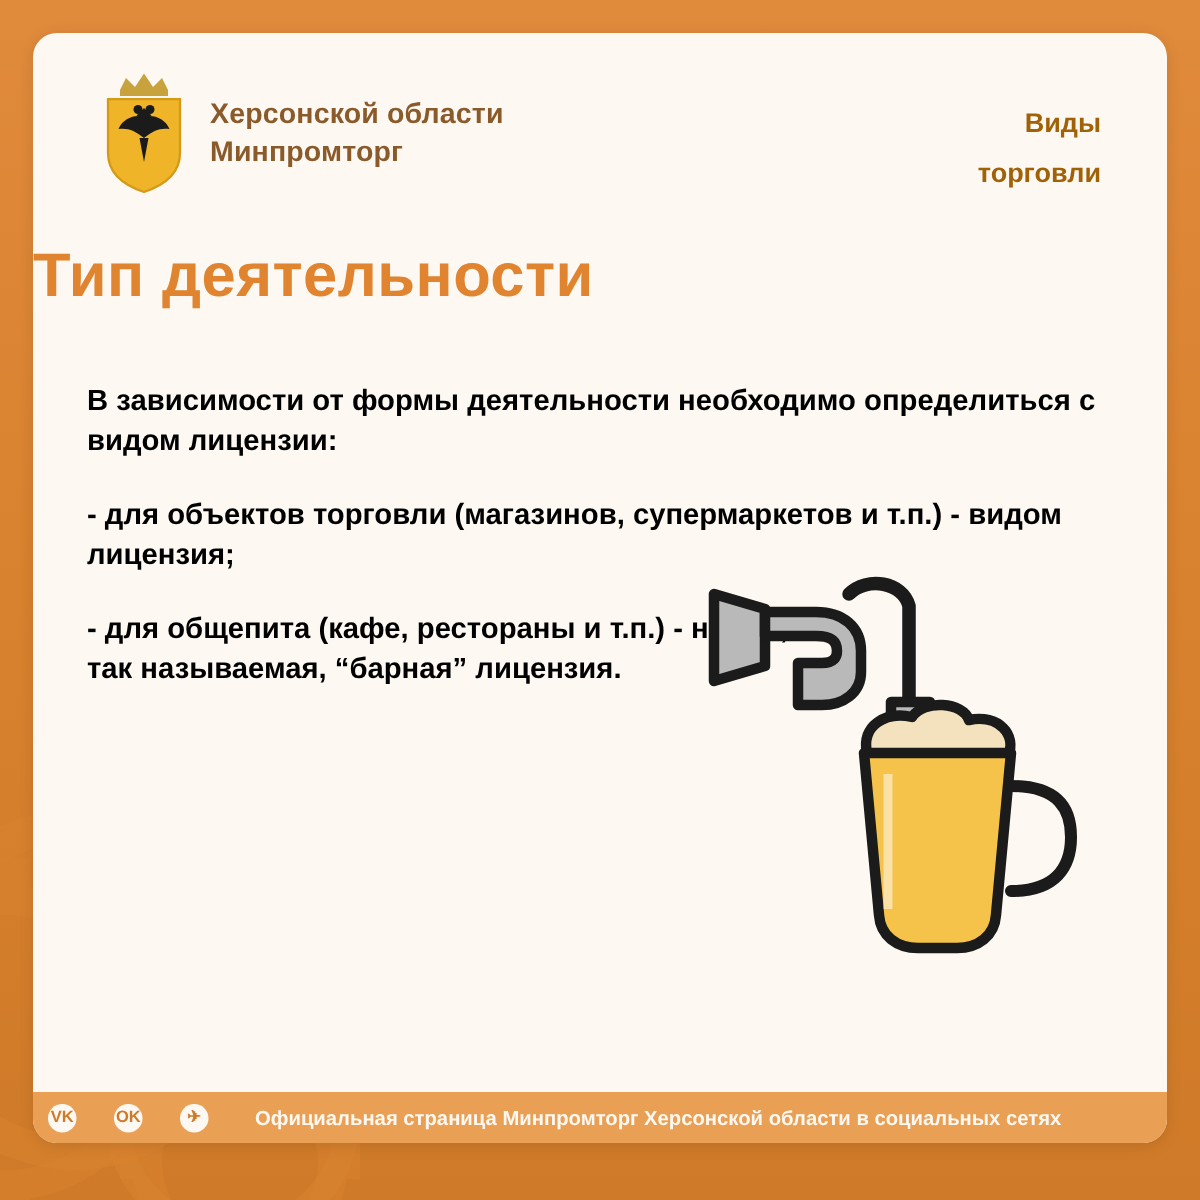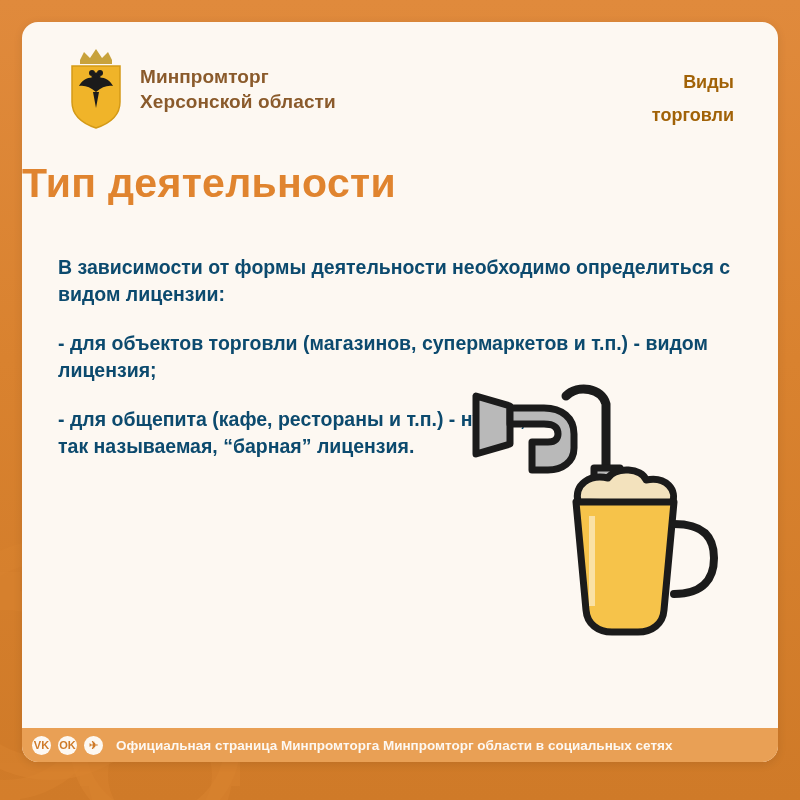--- a/index.html
+++ b/index.html
@@ -68,41 +68,41 @@
   .title {
     position: absolute; left: 0; right: 0; top: 138px;
     text-align: left;
     color: #e0842f;
     font-weight: bold;
     font-size: 41px;
     letter-spacing: .3px;
   }
   .body-text {
     position: absolute; left: 36px; top: 232px; width: 690px;
-    color: #0c4a6e;
+    color: #000000;
     font-weight: bold;
     font-size: 19.5px;
     line-height: 27px;
   }
   .body-text p { margin-bottom: 22px; }
   .body-text p:last-child { margin-bottom: 0; }
   .narrow { width: 470px; }
 
   
   .illus {
     position: absolute; right: 38px; bottom: 84px;
     width: 270px; height: 300px;
   }
   
   .footer {
     position: absolute; left: 0; right: 0; bottom: 0; height: 34px;
     background: #e9a055;
     display: flex; align-items: center;
     padding-left: 10px;
-    gap: 7px;
+    gap: 25px;
   }
   .sicon {
     width: 19px; height: 19px; border-radius: 50%;
     background: #fdf8f2;
     display: flex; align-items: center; justify-content: center;
     color: #cf7a28;
     font-size: 11px; font-weight: bold;
     line-height: 1;
   }
   .footer-text {
@@ -154,22 +154,22 @@
         <g fill="#1b1b1b">
           <path d="M30 26 L35 31 L32 33 L30 44 L28 33 L25 31 Z"></path>
           <path d="M30 32 C24 30 16 33 13 40 C19 39 24 41 30 46 C36 41 41 39 47 40 C44 33 36 30 30 32 Z"></path>
           <path d="M27 46 L30 62 L33 46 Z"></path>
           <circle cx="26" cy="27" r="3"></circle>
           <circle cx="34" cy="27" r="3"></circle>
         </g>
       </svg>
 
       <div class="brand">
+        <div>Херсонской области</div>
         <div>Минпромторг</div>
-        <div>Херсонской области</div>
       </div>
 
       <div class="kicker">
         <div>Виды</div>
         <div>торговли</div>
       </div>
     </div>
 
     <div class="title">Тип деятельности</div>
 
@@ -191,17 +191,17 @@
         <path d="M106 124 L204 124 L194 232 C193 246 182 254 168 254 L142 254 C128 254 117 246 116 232 Z" fill="#f6c34a" stroke="#1b1b1b" stroke-width="7" stroke-linejoin="round"></path>
         <path d="M204 146 C236 146 244 162 244 180 C244 200 234 216 204 216" fill="none" stroke="#1b1b1b" stroke-width="8" stroke-linecap="round"></path>
         <path d="M122 138 L122 228" stroke="#fff" stroke-width="6" opacity=".5"></path>
       </g>
     </svg>
 
     <div class="footer">
       <span class="sicon">VK</span>
       <span class="sicon">OK</span>
       <span class="sicon">✈</span>
-      <span class="footer-text">Официальная страница Минпромторга Минпромторг области в социальных сетях</span>
+      <span class="footer-text">Официальная страница Минпромторг Херсонской области в социальных сетях</span>
     </div>
 
   </div>
 </div>
 
 </body></html>

